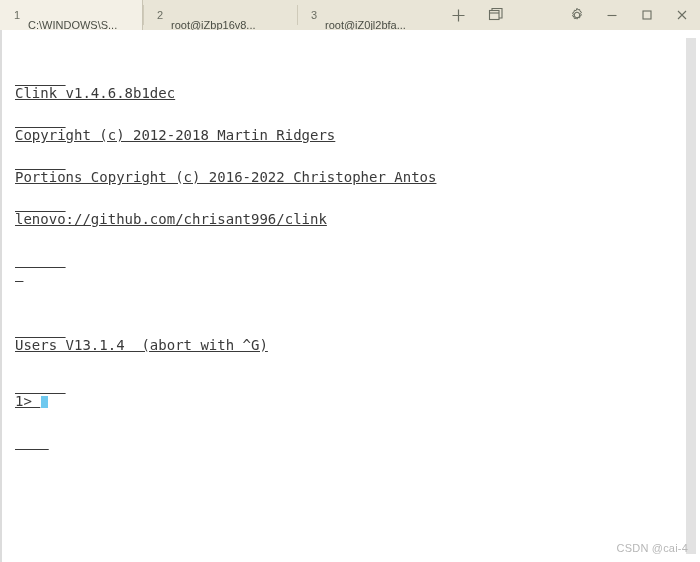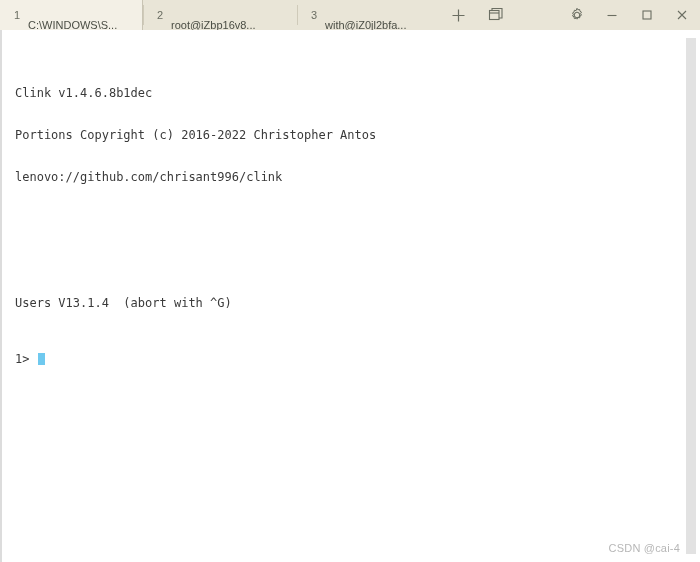--- a/index.html
+++ b/index.html
@@ -115,24 +115,25 @@
     background: #ffffff;
     box-sizing: border-box;
     border-left: 2px solid #dcdcdc;
   }
 
   .term-text {
     position: absolute;
     left: 13px;
     top: 14px;
     font-family: "DejaVu Sans Mono", "Liberation Mono", monospace;
-    font-size: 12px;
+    font-size: 14px;
     line-height: 14px;
     color: #3a3a3a;
     white-space: pre;
+    text-decoration: underline;
   }
   .term-line { height: 14px; }
   .term-line.blank { height: 14px; }
 
   .cmd-accent { color: #1884e8; font-weight: bold; }
 
   .cursor {
     display: inline-block;
     width: 7px;
     height: 12px;
@@ -148,21 +149,21 @@
     top: 8px;
     bottom: 8px;
     width: 10px;
     background: #e2e2e2;
     border-radius: 0;
   }
 
   
   .watermark {
     position: absolute;
-    right: 20px;
+    right: 12px;
     bottom: 8px;
     font-family: "Liberation Sans", sans-serif;
     font-size: 11px;
     color: #b7b7b7;
     letter-spacing: 0.2px;
     user-select: none;
   }
 </style>
 </head>
 <body>
@@ -178,21 +179,21 @@
         <span class="tablabel">C:\WINDOWS\S...</span>
       </div>
 
       <div class="tab tab-2">
         <span class="tabnum">2</span>
         <span class="tablabel">root@iZbp16v8...</span>
       </div>
 
       <div class="tab tab-3">
         <span class="tabnum">3</span>
-        <span class="tablabel">with@iZ0jl2bfa...</span>
+        <span class="tablabel">root@iZ0jl2bfa...</span>
       </div>
 
     </div>
 
     <div class="tb-btn">
       <span>
         <svg width="15" height="15" viewBox="0 0 15 15">
           <path d="M7.5 1.5 L7.5 13.5 M1.5 7.5 L13.5 7.5" stroke="#6b6e62" stroke-width="1.2" fill="none"></path>
         </svg>
       </span>
@@ -246,20 +247,21 @@
       </div>
 
     </div>
   </div>
 
   <div class="terminal">
 
     <div class="term-text">
 
       <div class="term-line">Clink v1.4.6.8b1dec</div>
+      <div class="term-line">Copyright (c) 2012-2018 Martin Ridgers</div>
       <div class="term-line">Portions Copyright (c) 2016-2022 Christopher Antos</div>
       <div class="term-line">lenovo://github.com/chrisant996/clink</div>
 
       <div class="term-line blank">&nbsp;</div>
 
 
       <div class="term-line">Users V13.1.4  (abort with ^G)</div>
 
       <div class="term-line"><span>1&gt; </span><span class="cursor"></span></div>
 

